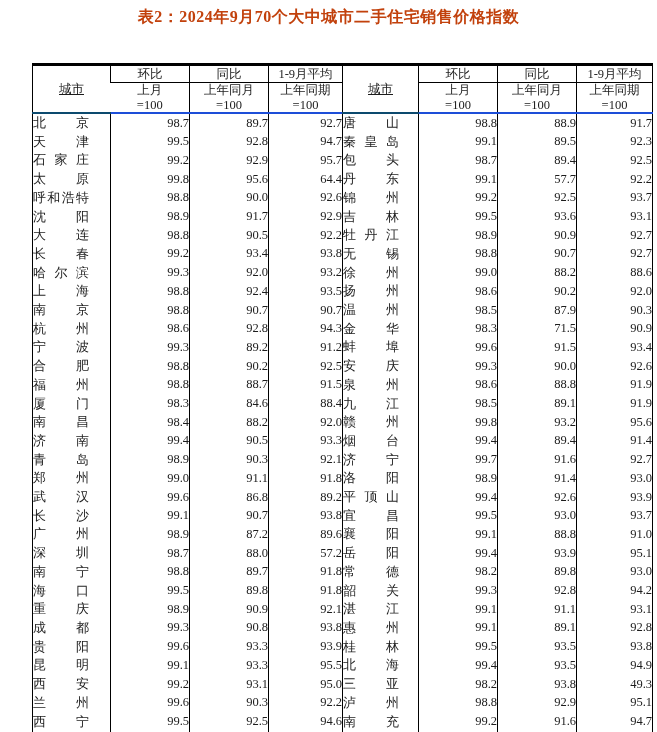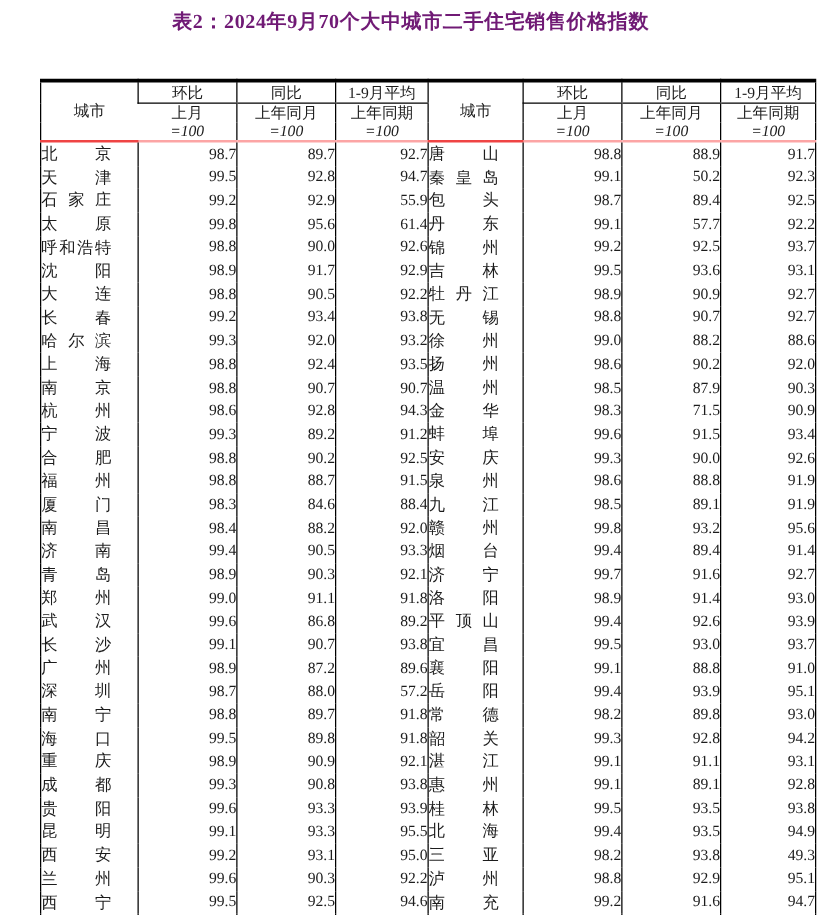--- a/index.html
+++ b/index.html
@@ -3,39 +3,39 @@
 <meta charset="utf-8">
 <style>
   html,body{margin:0;padding:0;}
   body{
     width:657px;height:732px;background:#ffffff;
     font-family:"Liberation Serif","DejaVu Serif",serif;
     color:#1c1c1c;overflow:hidden;
   }
   .title{
     text-align:center;font-weight:bold;font-size:16px;
-    color:#701a75;padding-top:7px;letter-spacing:.5px;
+    color:#c2410c;padding-top:7px;letter-spacing:.5px;
   }
   table.idx{
     border-collapse:collapse;table-layout:fixed;
     width:620px;margin:35px 0 0 32px;
     border-left:1px solid #000;border-right:1px solid #000;
     border-top:3px solid #000;border-bottom:3px solid #000;
   }
   table.idx td{
     border-left:1px solid #000;
     font-size:12.5px;padding:0;overflow:hidden;white-space:nowrap;
   }
   table.idx tr td:first-child{border-left:none;}
   thead td{text-align:center;vertical-align:middle;}
   tr.h-top td{height:16px;line-height:16px;}
   tr.h-top td.span-line{border-bottom:1px solid #000;}
   tr.h-mid td{height:15px;line-height:15px;}
-  tr.h-bot td{height:14px;line-height:14px;border-bottom:2px solid #fca5a5;font-style:italic;}
-  td.hcity{border-bottom:2px solid #ef4444;}
+  tr.h-bot td{height:14px;line-height:14px;border-bottom:2px solid #1d4ed8;}
+  td.hcity{border-bottom:2px solid #0c4a6e;text-decoration:underline;}
   tbody td{height:17.7px;line-height:17.7px;}
   td.num{text-align:right;padding-right:9px;}
   td.city{padding-left:9px;}
   .cityname{
     display:inline-block;width:56px;font-size:13px;
     text-align:justify;text-align-last:justify;text-justify:inter-character;
   }
 </style>
 </head>
 <body>
@@ -93,38 +93,38 @@
           <td class="num">88.9</td>
           <td class="num">91.7</td>
         </tr>
         <tr>
           <td class="city"><span class="cityname">天津</span></td>
           <td class="num">99.5</td>
           <td class="num">92.8</td>
           <td class="num">94.7</td>
           <td class="city"><span class="cityname">秦皇岛</span></td>
           <td class="num">99.1</td>
-          <td class="num">50.2</td>
+          <td class="num">89.5</td>
           <td class="num">92.3</td>
         </tr>
         <tr>
           <td class="city"><span class="cityname">石家庄</span></td>
           <td class="num">99.2</td>
           <td class="num">92.9</td>
-          <td class="num">55.9</td>
+          <td class="num">95.7</td>
           <td class="city"><span class="cityname">包头</span></td>
           <td class="num">98.7</td>
           <td class="num">89.4</td>
           <td class="num">92.5</td>
         </tr>
         <tr>
           <td class="city"><span class="cityname">太原</span></td>
           <td class="num">99.8</td>
           <td class="num">95.6</td>
-          <td class="num">61.4</td>
+          <td class="num">64.4</td>
           <td class="city"><span class="cityname">丹东</span></td>
           <td class="num">99.1</td>
           <td class="num">57.7</td>
           <td class="num">92.2</td>
         </tr>
         <tr>
           <td class="city"><span class="cityname">呼和浩特</span></td>
           <td class="num">98.8</td>
           <td class="num">90.0</td>
           <td class="num">92.6</td>

